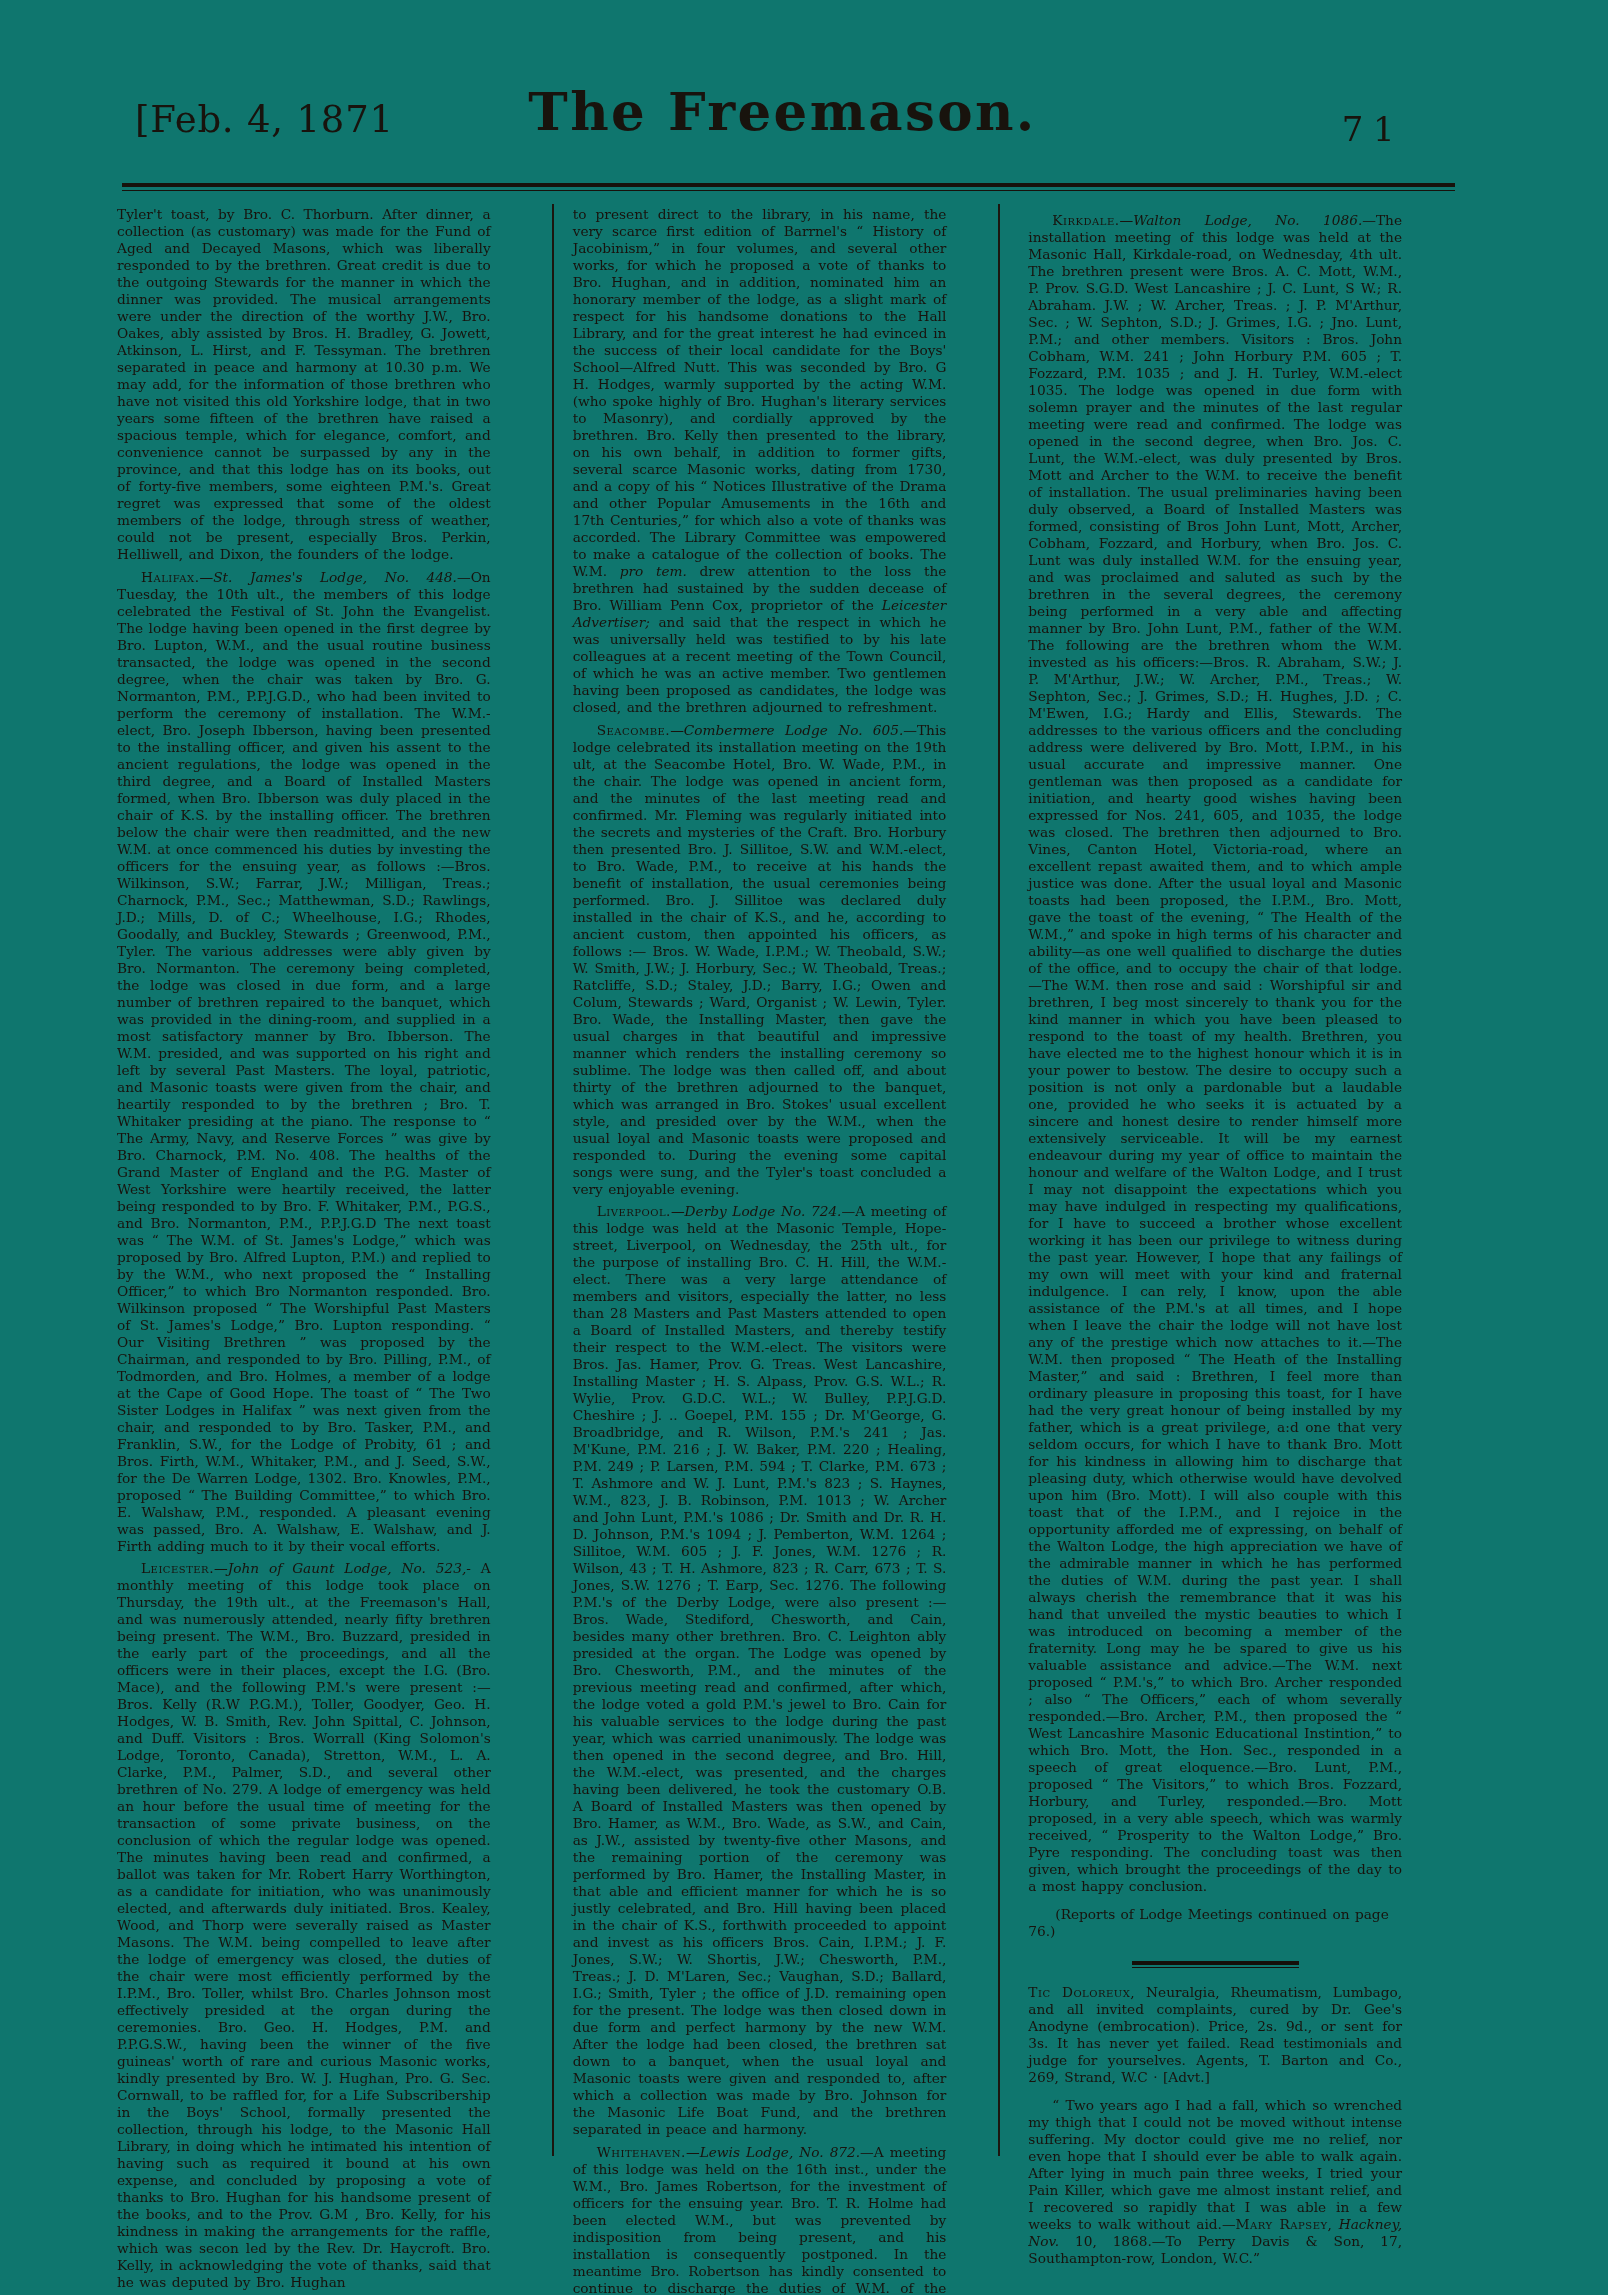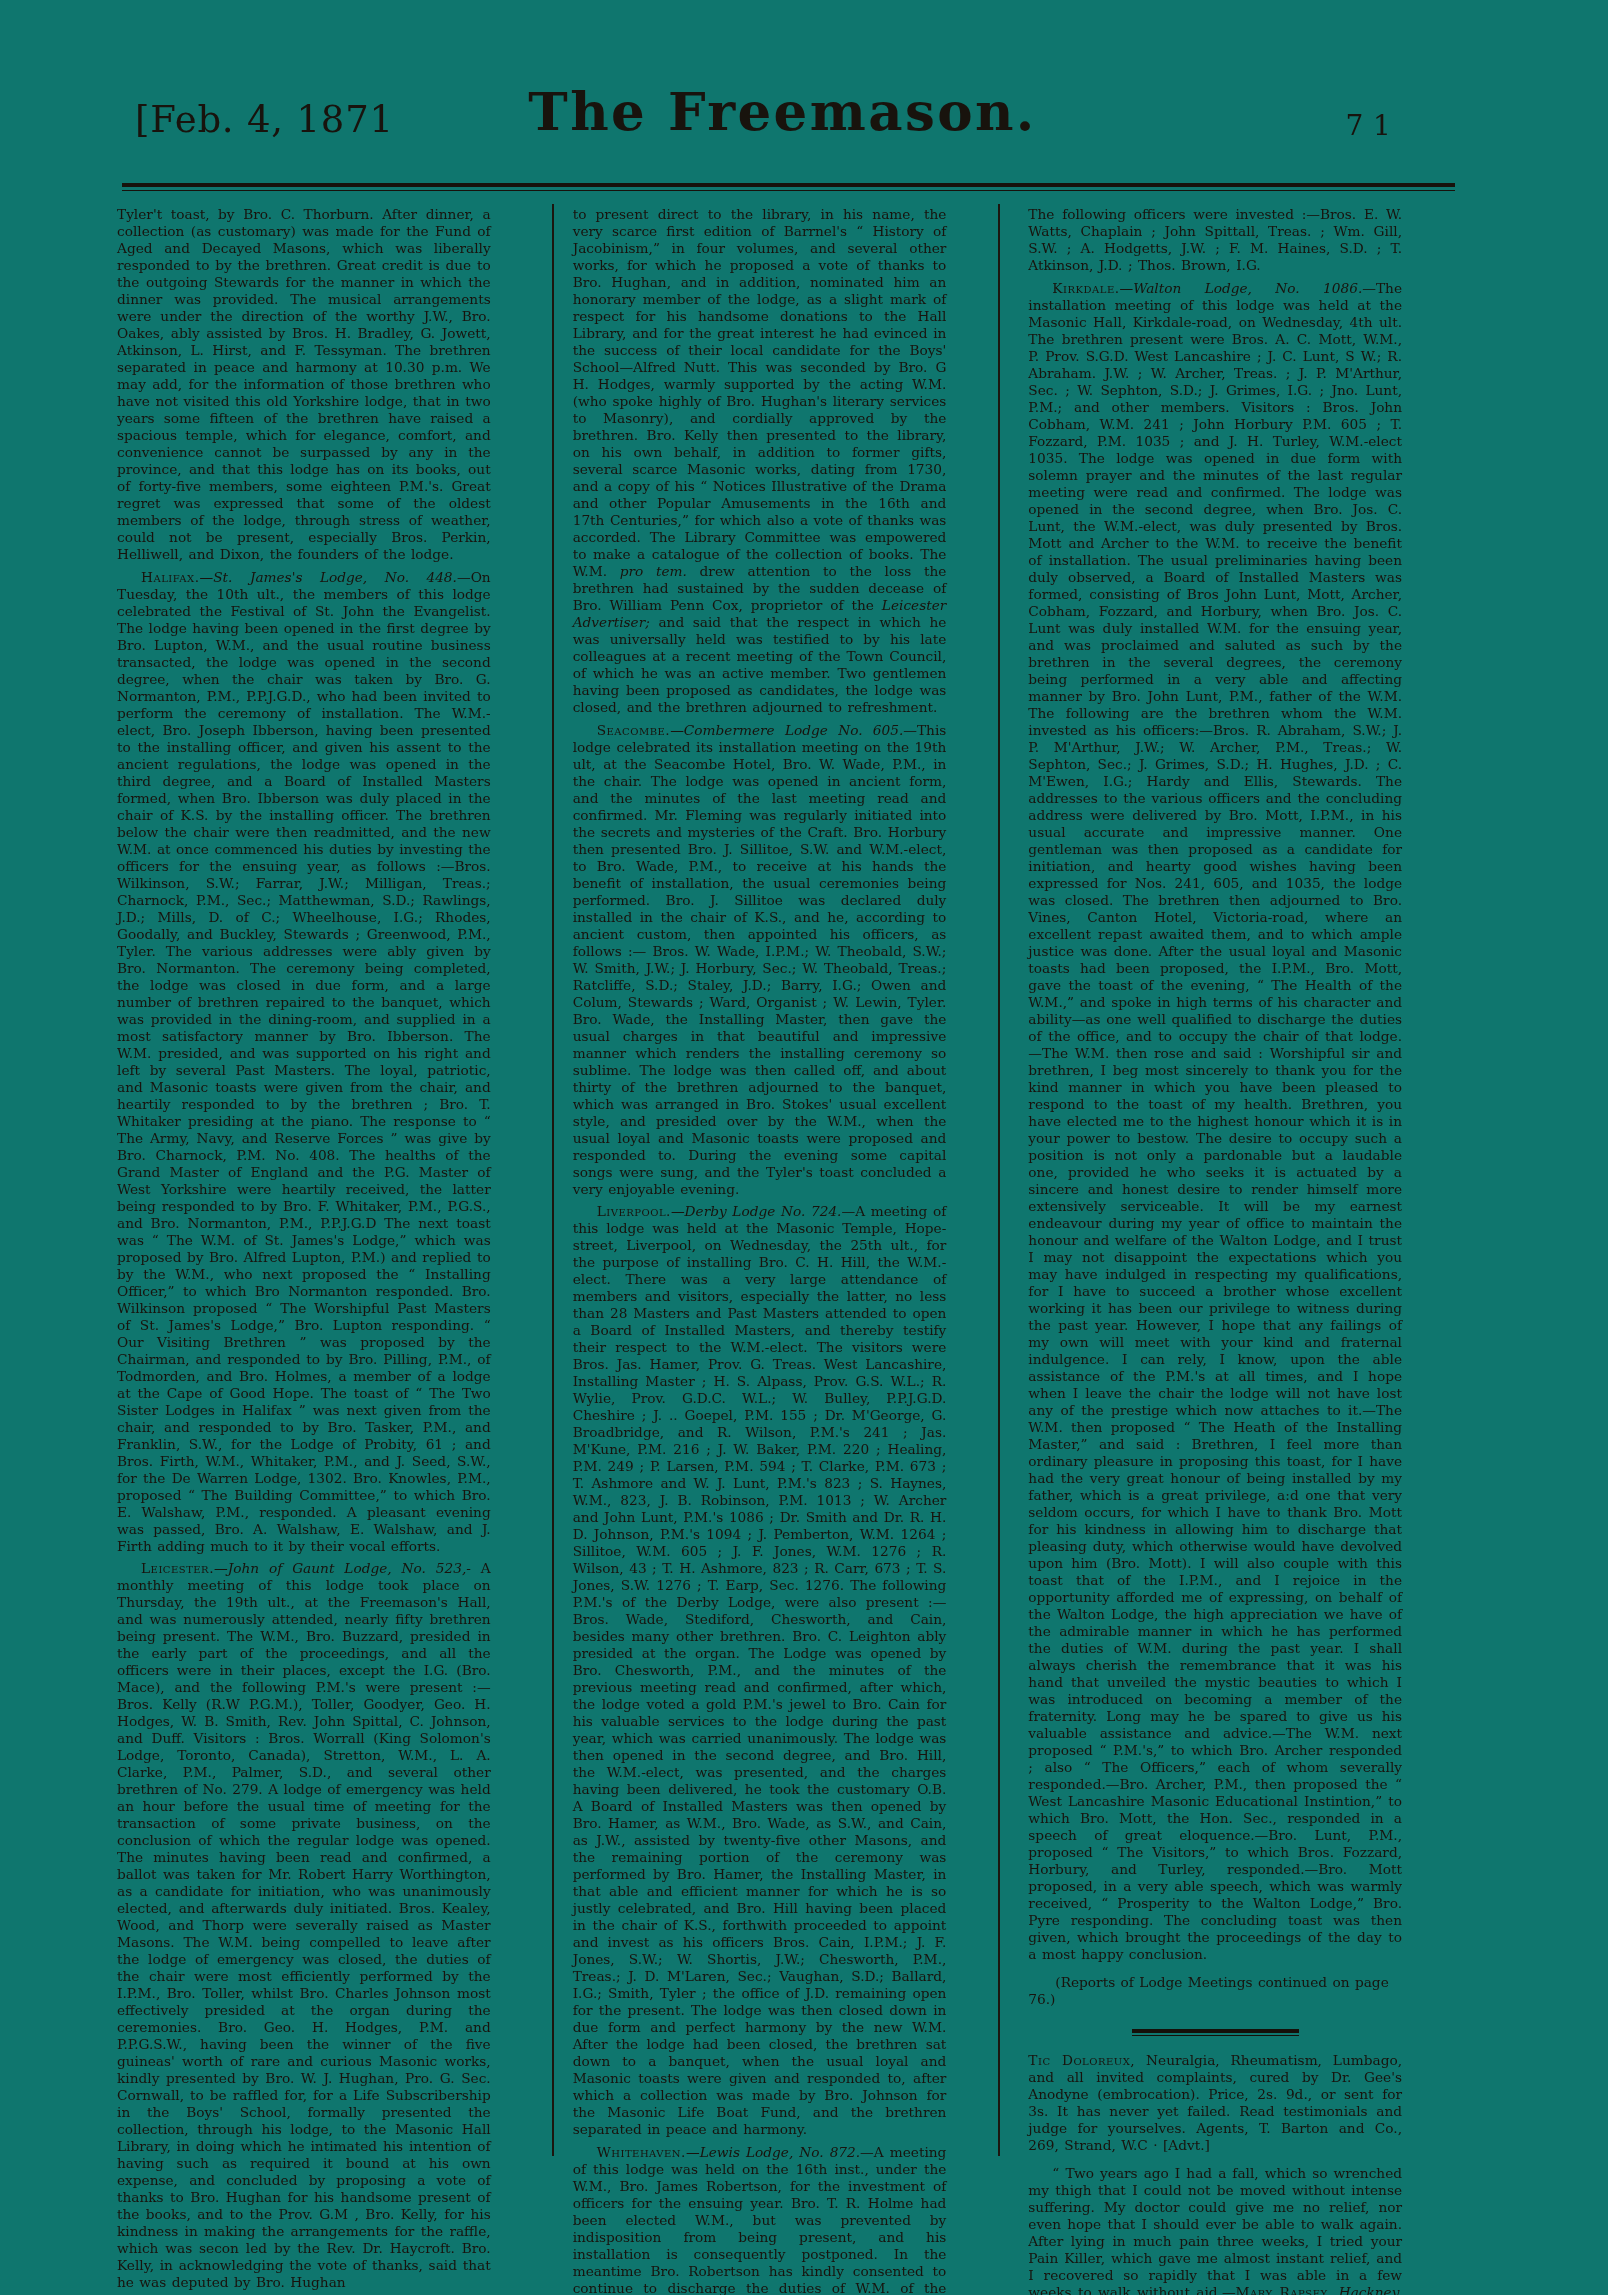--- a/index.html
+++ b/index.html
@@ -1,20 +1,20 @@
 <!DOCTYPE html>
 <html style="font-size:13px"><head>
 <meta charset="utf-8">
 <style>
   html,body{margin:0;padding:0;}
   body{width:1609px;height:2295px;background:#efece6;font-family:"DejaVu Serif","Liberation Serif",serif;}
   .sheet{position:relative;width:1609px;height:2295px;background:#0f766e;overflow:hidden;color:#18130d;}
   .masthead-date{position:absolute;left:135px;top:98px;font-size:37px;letter-spacing:0.8px;white-space:nowrap;}
   .masthead-title{position:absolute;left:345px;top:80px;width:875px;text-align:center;font-size:53px;font-weight:bold;letter-spacing:2.4px;white-space:nowrap;}
-  .page-number{position:absolute;left:1317px;top:109px;width:112px;text-align:center;font-size:28px;letter-spacing:9.6px;}
+  .page-number{position:absolute;left:1317px;top:109px;width:112px;text-align:center;font-size:34px;letter-spacing:9.6px;}
   .header-rule{position:absolute;left:122px;top:183px;width:1333px;height:3.2px;border-top:4px solid #17120c;border-bottom:1.6px solid #17120c;}
   .vrule{position:absolute;top:204px;width:1.6px;height:1952px;background:#1c160f;}
   .vrule.v1{left:552px;}
   .vrule.v2{left:998px;}
   .cols{position:absolute;left:117px;top:206px;width:1285px;display:flex;gap:82px;}
   .col{width:394px;font-size:13.7px;line-height:17px;text-align:justify;word-spacing:0.08em;}
   .para{margin:0;}
   .ind{text-indent:24px;}
   .entry{margin-top:5.6px;}
   .note{margin-top:11.2px;text-indent:27px;text-align:left;}
@@ -42,21 +42,20 @@
         <p class="para entry ind"><span class="sc">Halifax.</span><span class="it">—St. James's Lodge, No. 448.</span><span>—On Tuesday, the 10th ult., the members of this lodge celebrated the Festival of St. John the Evangelist.  The lodge having been opened in the first degree by Bro. Lupton, W.M., and the usual routine business transacted, the lodge was opened in the second degree, when the chair was taken by Bro. G. Normanton, P.M., P.P.J.G.D., who had been invited to perform the ceremony of installation. The W.M.-elect, Bro. Joseph Ibberson, having been presented to the installing officer, and given his assent to the ancient regulations, the lodge was opened in the third degree, and a Board of Installed Masters formed, when Bro. Ibberson was duly placed in the chair of K.S. by the installing officer.  The brethren below the chair were then readmitted, and the new W.M. at once commenced his duties by investing the officers for the ensuing year, as follows :—Bros. Wilkinson, S.W.; Farrar, J.W.; Milligan, Treas.; Charnock, P.M., Sec.; Matthewman, S.D.; Rawlings, J.D.; Mills, D. of C.; Wheelhouse, I.G.; Rhodes, Goodally, and Buckley, Stewards ; Greenwood, P.M., Tyler.  The various addresses were ably given by Bro. Normanton.  The ceremony being completed, the lodge was closed in due form, and a large number of brethren repaired to the banquet, which was provided in the dining-room, and supplied in a most satisfactory manner by Bro. Ibberson.  The W.M. presided, and was supported on his right and left by several Past Masters.  The loyal, patriotic, and Masonic toasts were given from the chair, and heartily responded to by the brethren ; Bro. T. Whitaker presiding at the piano.  The response to “ The Army, Navy, and Reserve Forces ” was give by Bro. Charnock, P.M. No. 408.  The healths of the Grand Master of England and the P.G. Master of West Yorkshire were heartily received, the latter being responded to by Bro. F. Whitaker, P.M., P.G.S., and Bro. Normanton, P.M., P.P.J.G.D The next toast was “ The W.M. of St. James's Lodge,” which was proposed by Bro. Alfred Lupton, P.M.) and replied to by the W.M., who next proposed the “ Installing Officer,” to which Bro Normanton responded.  Bro. Wilkinson proposed “ The Worshipful Past Masters of St. James's Lodge,” Bro. Lupton responding.  “ Our Visiting Brethren ” was proposed by the Chairman, and responded to by Bro. Pilling, P.M., of Todmorden, and Bro. Holmes, a member of a lodge at the Cape of Good Hope.  The toast of “ The Two Sister Lodges in Halifax ” was next given from the chair, and responded to by Bro. Tasker, P.M., and Franklin, S.W., for the Lodge of Probity, 61 ; and Bros. Firth, W.M., Whitaker, P.M., and J. Seed, S.W., for the De Warren Lodge, 1302. Bro. Knowles, P.M., proposed “ The Building Committee,” to which Bro. E. Walshaw, P.M., responded. A pleasant evening was passed, Bro. A. Walshaw, E. Walshaw, and J. Firth adding much to it by their vocal efforts.</span></p>
         <p class="para entry ind"><span class="sc">Leicester.</span><span class="it">—John of Gaunt Lodge, No. 523,-</span><span> A monthly meeting of this lodge took place on Thursday, the 19th ult., at the Freemason's Hall, and was numerously attended, nearly fifty brethren being present.  The W.M., Bro. Buzzard, presided in the early part of the proceedings, and all the officers were in their places, except the I.G. (Bro. Mace), and the following P.M.'s were present :—Bros. Kelly (R.W P.G.M.), Toller, Goodyer, Geo. H. Hodges, W. B. Smith, Rev. John Spittal, C. Johnson, and Duff.  Visitors : Bros. Worrall (King Solomon's Lodge, Toronto, Canada), Stretton, W.M., L. A. Clarke, P.M., Palmer, S.D., and several other brethren of No. 279.  A lodge of emergency was held an hour before the usual time of meeting for the transaction of some private business, on the conclusion of which the regular lodge was opened.  The minutes having been read and confirmed, a ballot was taken for Mr. Robert Harry Worthington, as a candidate for initiation, who was unanimously elected, and afterwards duly initiated.  Bros. Kealey, Wood, and Thorp were severally raised as Master Masons.  The W.M. being compelled to leave after the lodge of emergency was closed, the duties of the chair were most efficiently performed by the I.P.M., Bro. Toller, whilst Bro. Charles Johnson most effectively presided at the organ during the ceremonies.  Bro. Geo. H. Hodges, P.M. and P.P.G.S.W., having been the winner of the five guineas' worth of rare and curious Masonic works, kindly presented by Bro. W. J. Hughan, Pro. G. Sec. Cornwall, to be raffled for, for a Life Subscribership in the Boys' School, formally presented the collection, through his lodge, to the Masonic Hall Library, in doing which he intimated his intention of having such as required it bound at his own expense, and concluded by proposing a vote of thanks to Bro. Hughan for his handsome present of the books, and to the Prov. G.M , Bro. Kelly, for his kindness in making the arrangements for the raffle, which was secon led by the Rev. Dr. Haycroft.  Bro. Kelly, in acknowledging the vote of thanks, said that he was deputed by Bro. Hughan</span></p>
       </div>
     <div class="col">
         <p class="para"><span>to present direct to the library, in his name, the very scarce first edition of Barrnel's “ History of Jacobinism,” in four volumes, and several other works, for which he proposed a vote of thanks to Bro. Hughan, and in addition, nominated him an honorary member of the lodge, as a slight mark of respect for his handsome donations to the Hall Library, and for the great interest he had evinced in the success of their local candidate for the Boys' School—Alfred Nutt.  This was seconded by Bro. G H. Hodges, warmly supported by the acting W.M. (who spoke highly of Bro. Hughan's literary services to Masonry), and cordially approved by the brethren.  Bro. Kelly then presented to the library, on his own behalf, in addition to former gifts, several scarce Masonic works, dating from 1730, and a copy of his “ Notices Illustrative of the Drama and other Popular Amusements in the 16th and 17th Centuries,” for which also a vote of thanks was accorded.  The Library Committee was empowered to make a catalogue of the collection of books. The W.M. </span><span class="it">pro tem.</span><span> drew attention to the loss the brethren had sustained by the sudden decease of Bro. William Penn Cox, proprietor of the </span><span class="it">Leicester Advertiser;</span><span> and said that the respect in which he was universally held was testified to by his late colleagues at a recent meeting of the Town Council, of which he was an active member.  Two gentlemen having been proposed as candidates, the lodge was closed, and the brethren adjourned to refreshment.</span></p>
         <p class="para entry ind"><span class="sc">Seacombe.</span><span class="it">—Combermere Lodge No. 605.</span><span>—This lodge celebrated its installation meeting on the 19th ult, at the Seacombe Hotel, Bro. W. Wade, P.M., in the chair. The lodge was opened in ancient form, and the minutes of the last meeting read and confirmed.  Mr. Fleming was regularly initiated into the secrets and mysteries of the Craft.  Bro. Horbury then presented Bro. J. Sillitoe, S.W. and W.M.-elect, to Bro. Wade, P.M., to receive at his hands the benefit of installation, the usual ceremonies being performed.  Bro. J. Sillitoe was declared duly installed in the chair of K.S., and he, according to ancient custom, then appointed his officers, as follows :— Bros. W. Wade, I.P.M.; W. Theobald, S.W.; W. Smith, J.W.; J. Horbury, Sec.; W. Theobald, Treas.; Ratcliffe, S.D.; Staley, J.D.; Barry, I.G.; Owen and Colum, Stewards ; Ward, Organist ; W. Lewin, Tyler. Bro. Wade, the Installing Master, then gave the usual charges in that beautiful and impressive manner which renders the installing ceremony so sublime.  The lodge was then called off, and about thirty of the brethren adjourned to the banquet, which was arranged in Bro. Stokes' usual excellent style, and presided over by the W.M., when the usual loyal and Masonic toasts were proposed and responded to.  During the evening some capital songs were sung, and the Tyler's toast concluded a very enjoyable evening.</span></p>
         <p class="para entry ind"><span class="sc">Liverpool.</span><span class="it">—Derby Lodge No. 724.</span><span>—A meeting of this lodge was held at the Masonic Temple, Hope-street, Liverpool, on Wednesday, the 25th ult., for the purpose of installing Bro. C. H. Hill, the W.M.-elect.  There was a very large attendance of members and visitors, especially the latter, no less than 28 Masters and Past Masters attended to open a Board of Installed Masters, and thereby testify their respect to the W.M.-elect.  The visitors were Bros. Jas. Hamer, Prov. G. Treas. West Lancashire, Installing Master ;  H. S. Alpass, Prov. G.S. W.L.; R. Wylie, Prov. G.D.C. W.L.; W. Bulley, P.P.J.G.D. Cheshire ; J. .. Goepel, P.M. 155 ; Dr. M'George, G. Broadbridge, and R. Wilson, P.M.'s 241 ; Jas. M'Kune, P.M. 216 ; J. W. Baker, P.M. 220 ; Healing, P.M. 249 ; P. Larsen, P.M. 594 ; T. Clarke, P.M. 673 ; T. Ashmore and W. J. Lunt, P.M.'s 823 ; S. Haynes, W.M., 823, J. B. Robinson, P.M. 1013 ; W. Archer and John Lunt, P.M.'s 1086 ; Dr. Smith and Dr. R. H. D. Johnson, P.M.'s 1094 ; J. Pemberton, W.M. 1264 ; Sillitoe, W.M. 605 ; J. F. Jones, W.M. 1276 ; R. Wilson, 43 ; T. H. Ashmore, 823 ; R. Carr, 673 ; T. S. Jones, S.W. 1276 ; T. Earp, Sec. 1276. The following P.M.'s of the Derby Lodge, were also present :—Bros. Wade, Stediford, Chesworth, and Cain, besides many other brethren.  Bro. C. Leighton ably presided at the organ.  The Lodge was opened by Bro. Chesworth, P.M., and the minutes of the previous meeting read and confirmed, after which, the lodge voted a gold P.M.'s jewel to Bro. Cain for his valuable services to the lodge during the past year, which was carried unanimously.  The lodge was then opened in the second degree, and Bro. Hill, the W.M.-elect, was presented, and the charges having been delivered, he took the customary O.B.  A Board of Installed Masters was then opened by Bro. Hamer, as W.M., Bro. Wade, as S.W., and Cain, as J.W., assisted by twenty-five other Masons, and the remaining portion of the ceremony was performed by Bro. Hamer, the Installing Master, in that able and efficient manner for which he is so justly celebrated, and Bro. Hill having been placed in the chair of K.S., forthwith proceeded to appoint and invest as his officers Bros. Cain, I.P.M.; J. F. Jones, S.W.; W. Shortis, J.W.; Chesworth, P.M., Treas.; J. D. M'Laren, Sec.; Vaughan, S.D.; Ballard, I.G.; Smith, Tyler ; the office of J.D. remaining open for the present.  The lodge was then closed down in due form and perfect harmony by the new W.M.  After the lodge had been closed, the brethren sat down to a banquet, when the usual loyal and Masonic toasts were given and responded to, after which a collection was made by Bro. Johnson for the Masonic Life Boat Fund, and the brethren separated in peace and harmony.</span></p>
         <p class="para entry ind"><span class="sc">Whitehaven.</span><span class="it">—Lewis Lodge, No. 872.</span><span>—A meeting of this lodge was held on the 16th inst., under the W.M., Bro. James Robertson, for the investment of officers for the ensuing year.  Bro. T. R. Holme had been elected W.M., but was prevented by indisposition from being present, and his installation is consequently postponed. In the meantime Bro. Robertson has kindly consented to continue to discharge the duties of W.M. of the lodge.</span></p>
       </div>
     <div class="col">
-        <p class="para"><span>The following officers were invested :—Bros. E. W. Watts, Chaplain ;  John Spittall, Treas. ;  Wm. Gill, S.W. ;  A. Hodgetts, J.W. ;  F. M. Haines, S.D. ;  T. Atkinson, J.D. ;  Thos. Brown, I.G.</span></p>
         <p class="para entry ind"><span class="sc">Kirkdale.</span><span class="it">—Walton Lodge, No. 1086.</span><span>—The installation meeting of this lodge was held at the Masonic Hall, Kirkdale-road, on Wednesday, 4th ult.  The brethren present were Bros. A. C. Mott, W.M., P. Prov. S.G.D. West Lancashire ;  J. C. Lunt, S W.;  R. Abraham. J.W. ;  W. Archer, Treas. ;  J. P. M'Arthur, Sec. ;  W. Sephton, S.D.;  J. Grimes, I.G. ;  Jno. Lunt, P.M.;  and other members.  Visitors : Bros. John Cobham, W.M. 241 ;  John Horbury P.M. 605 ;  T. Fozzard, P.M. 1035 ;  and J. H. Turley, W.M.-elect 1035.  The lodge was opened in due form with solemn prayer and the minutes of the last regular meeting were read and confirmed.  The lodge was opened in the second degree, when Bro. Jos. C. Lunt, the W.M.-elect, was duly presented by Bros. Mott and Archer to the W.M. to receive the benefit of installation.  The usual preliminaries having been duly observed, a Board of Installed Masters was formed, consisting of Bros John Lunt, Mott, Archer, Cobham, Fozzard, and Horbury, when Bro. Jos. C. Lunt was duly installed W.M. for the ensuing year, and was proclaimed and saluted as such by the brethren in the several degrees, the ceremony being performed in a very able and affecting manner by Bro. John Lunt, P.M., father of the W.M.  The following are the brethren whom the W.M. invested as his officers:—Bros. R. Abraham, S.W.; J. P. M'Arthur, J.W.;  W. Archer, P.M., Treas.;  W. Sephton, Sec.; J. Grimes, S.D.;  H. Hughes, J.D. ;  C. M'Ewen, I.G.; Hardy and Ellis, Stewards.  The addresses to the various officers and the concluding address were delivered by Bro. Mott, I.P.M., in his usual accurate and impressive manner.  One gentleman was then proposed as a candidate for initiation, and hearty good wishes having been expressed for Nos. 241, 605, and 1035, the lodge was closed.  The brethren then adjourned to Bro. Vines, Canton Hotel, Victoria-road, where an excellent repast awaited them, and to which ample justice was done.  After the usual loyal and Masonic toasts had been proposed, the I.P.M., Bro. Mott, gave the toast of the evening, “ The Health of the W.M.,” and spoke in high terms of his character and ability—as one well qualified to discharge the duties of the office, and to occupy the chair of that lodge.—The W.M. then rose and said : Worshipful sir and brethren, I beg most sincerely to thank you for the kind manner in which you have been pleased to respond to the toast of my health.  Brethren, you have elected me to the highest honour which it is in your power to bestow.  The desire to occupy such a position is not only a pardonable but a laudable one, provided he who seeks it is actuated by a sincere and honest desire to render himself more extensively serviceable.  It will be my earnest endeavour during my year of office to maintain the honour and welfare of the Walton Lodge, and I trust I may not disappoint the expectations which you may have indulged in respecting my qualifications, for I have to succeed a brother whose excellent working it has been our privilege to witness during the past year.  However, I hope that any failings of my own will meet with your kind and fraternal indulgence.  I can rely, I know, upon the able assistance of the P.M.'s at all times, and I hope when I leave the chair the lodge will not have lost any of the prestige which now attaches to it.—The W.M. then proposed “ The Heath of the Installing Master,” and said : Brethren, I feel more than ordinary pleasure in proposing this toast, for I have had the very great honour of being installed by my father, which is a great privilege, a:d one that very seldom occurs, for which I have to thank Bro. Mott for his kindness in allowing him to discharge that pleasing duty, which otherwise would have devolved upon him (Bro. Mott).  I will also couple with this toast that of the I.P.M., and I rejoice in the opportunity afforded me of expressing, on behalf of the Walton Lodge, the high appreciation we have of the admirable manner in which he has performed the duties of W.M. during the past year.  I shall always cherish the remembrance that it was his hand that unveiled the mystic beauties to which I was introduced on becoming a member of the fraternity. Long may he be spared to give us his valuable assistance and advice.—The W.M. next proposed “ P.M.'s,” to which Bro. Archer responded ;  also “ The Officers,” each of whom severally responded.—Bro. Archer, P.M., then proposed the “ West Lancashire Masonic Educational Instintion,” to which Bro. Mott, the Hon. Sec., responded in a speech of great eloquence.—Bro. Lunt, P.M., proposed “ The Visitors,” to which Bros. Fozzard, Horbury, and Turley, responded.—Bro. Mott proposed, in a very able speech, which was warmly received, “ Prosperity to the Walton Lodge,” Bro. Pyre responding.  The concluding toast was then given, which brought the proceedings of the day to a most happy conclusion.</span></p>
         <p class="para note"><span>(Reports of Lodge Meetings continued on page 76.)</span></p>
         <div class="col-rule"></div>
         <p class="para ad"><span class="sc">Tic Doloreux,</span><span> Neuralgia, Rheumatism, Lumbago, and all invited complaints, cured by Dr. Gee's Anodyne (embrocation).  Price, 2s. 9d., or sent for 3s. It has never yet failed.  Read testimonials and judge for yourselves.  Agents, T. Barton and Co., 269, Strand, W.C · [Advt.]</span></p>
         <p class="para testimonial"><span>“ Two years ago I had a fall, which so wrenched my thigh that I could not be moved without intense suffering.  My doctor could give me no relief, nor even hope that I should ever be able to walk again.  After lying in much pain three weeks, I tried your Pain Killer, which gave me almost instant relief, and I recovered so rapidly that I was able in a few weeks to walk without aid.—</span><span class="sc">Mary Rapsey,</span><span> </span><span class="it">Hackney, Nov.</span><span> 10, 1868.—To Perry Davis &amp; Son, 17, Southampton-row, London, W.C.”</span></p>
       </div>
   </div>
 </div>
 
 

